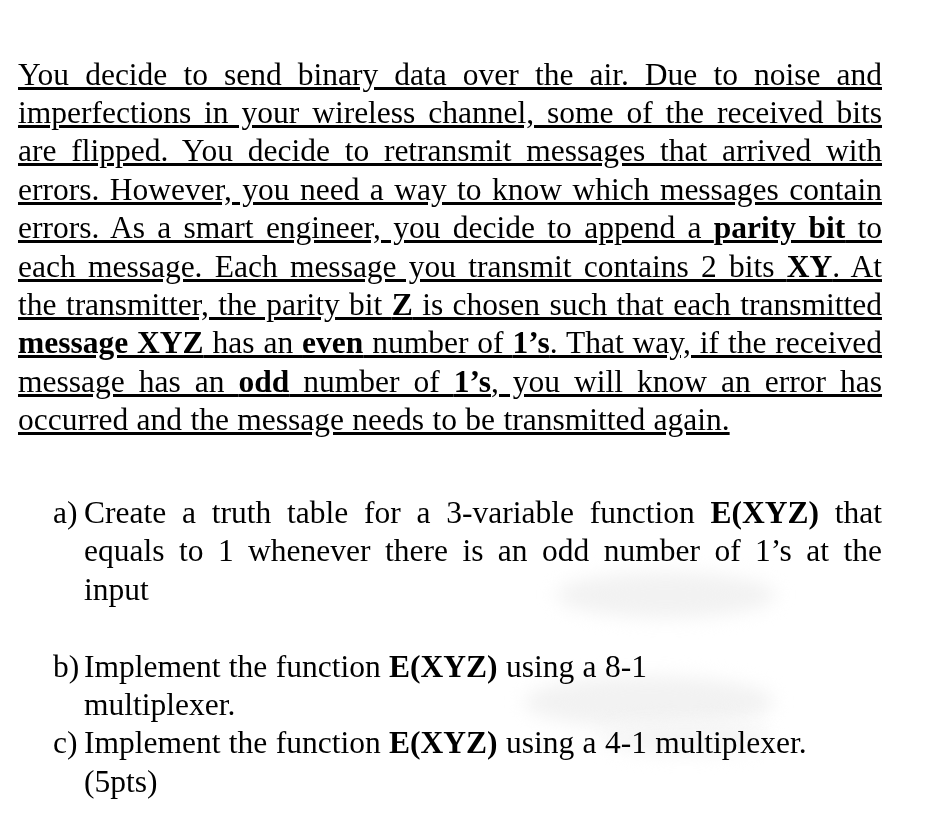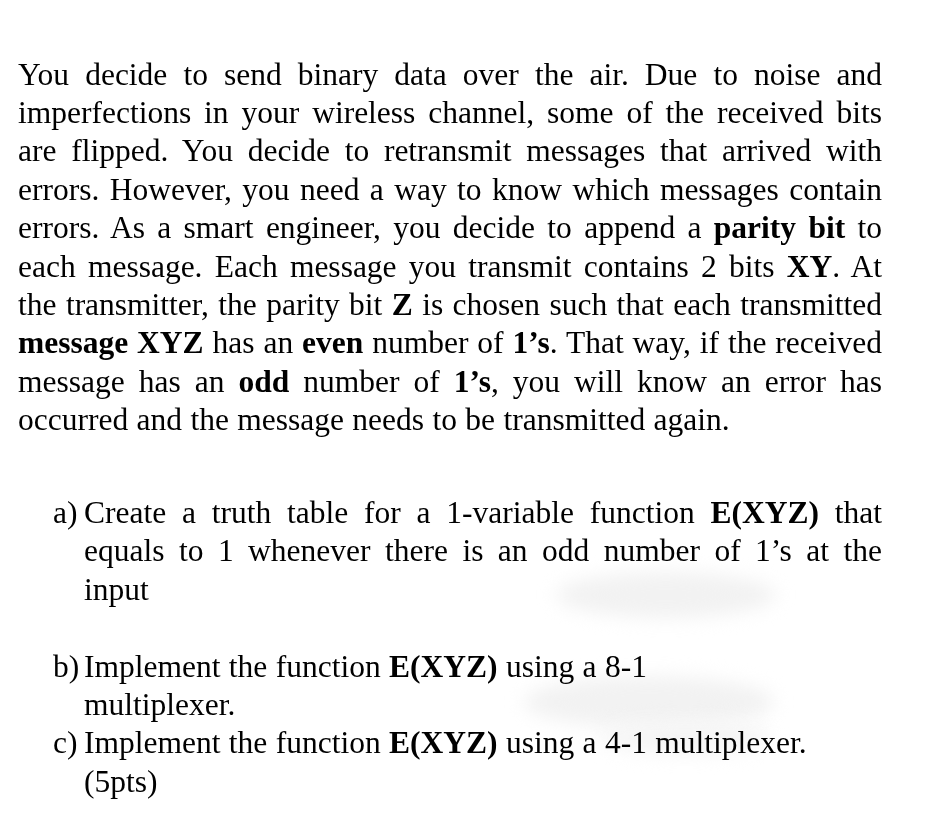--- a/index.html
+++ b/index.html
@@ -40,20 +40,21 @@
     position: absolute;
     left: 18px;
     top: 24px;
     width: 864px;
     font-size: 31.5px;
     line-height: 38.4px;
     text-align: justify;
     text-justify: inter-word;
     letter-spacing: 0px;
     word-spacing: 0.5px;
+    text-decoration: underline;
   }
   
   .para > .just-line { display: block; }
 
   .list {
     position: absolute;
     left: 18px;
     top: 494px;
     width: 864px;
     font-size: 31.5px;
@@ -90,21 +91,21 @@
 <div class="scan-blob" id="blob-b"></div>
 <div class="scan-blob" id="blob-c"></div>
 
 <div class="page">
 
   <p class="para"><span>You decide to send binary data over the air. Due to noise and imperfections in your wireless channel, some of the received bits are flipped. You decide to retransmit messages that arrived with errors. However, you need a way to know which messages contain errors. As a smart engineer, you decide to append a </span><b class="b">parity bit</b><span> to each message. Each message you transmit contains 2 bits </span><b class="b">XY</b><span>. At the transmitter, the parity bit </span><b class="b">Z</b><span> is chosen such that each transmitted </span><b class="b">message XYZ</b><span> has an </span><b class="b">even</b><span> number of </span><b class="b">1’s</b><span>. That way, if the received message has an </span><b class="b">odd</b><span> number of </span><b class="b">1’s</b><span class="just-line" style="display:inline">, you will know an error has occurred and the message needs to be transmitted again.</span></p>
 
   <div class="list">
 
     <div class="item item-a">
-      <span class="marker">a)</span><span>Create a truth table for a 1-variable function </span><b class="b">E(XYZ)</b><span> that equals to 1 whenever there is an odd number of 1’s at the input</span>
+      <span class="marker">a)</span><span>Create a truth table for a 3-variable function </span><b class="b">E(XYZ)</b><span> that equals to 1 whenever there is an odd number of 1’s at the input</span>
     </div>
 
     <div class="item item-b ragged">
       <span class="marker">b)</span><span>Implement the function </span><b class="b">E(XYZ)</b><span> using a 8-1<br>multiplexer.</span>
     </div>
 
     <div class="item item-c ragged">
       <span class="marker">c)</span><span>Implement the function </span><b class="b">E(XYZ)</b><span> using a 4-1 multiplexer. (5pts)</span>
     </div>
 

